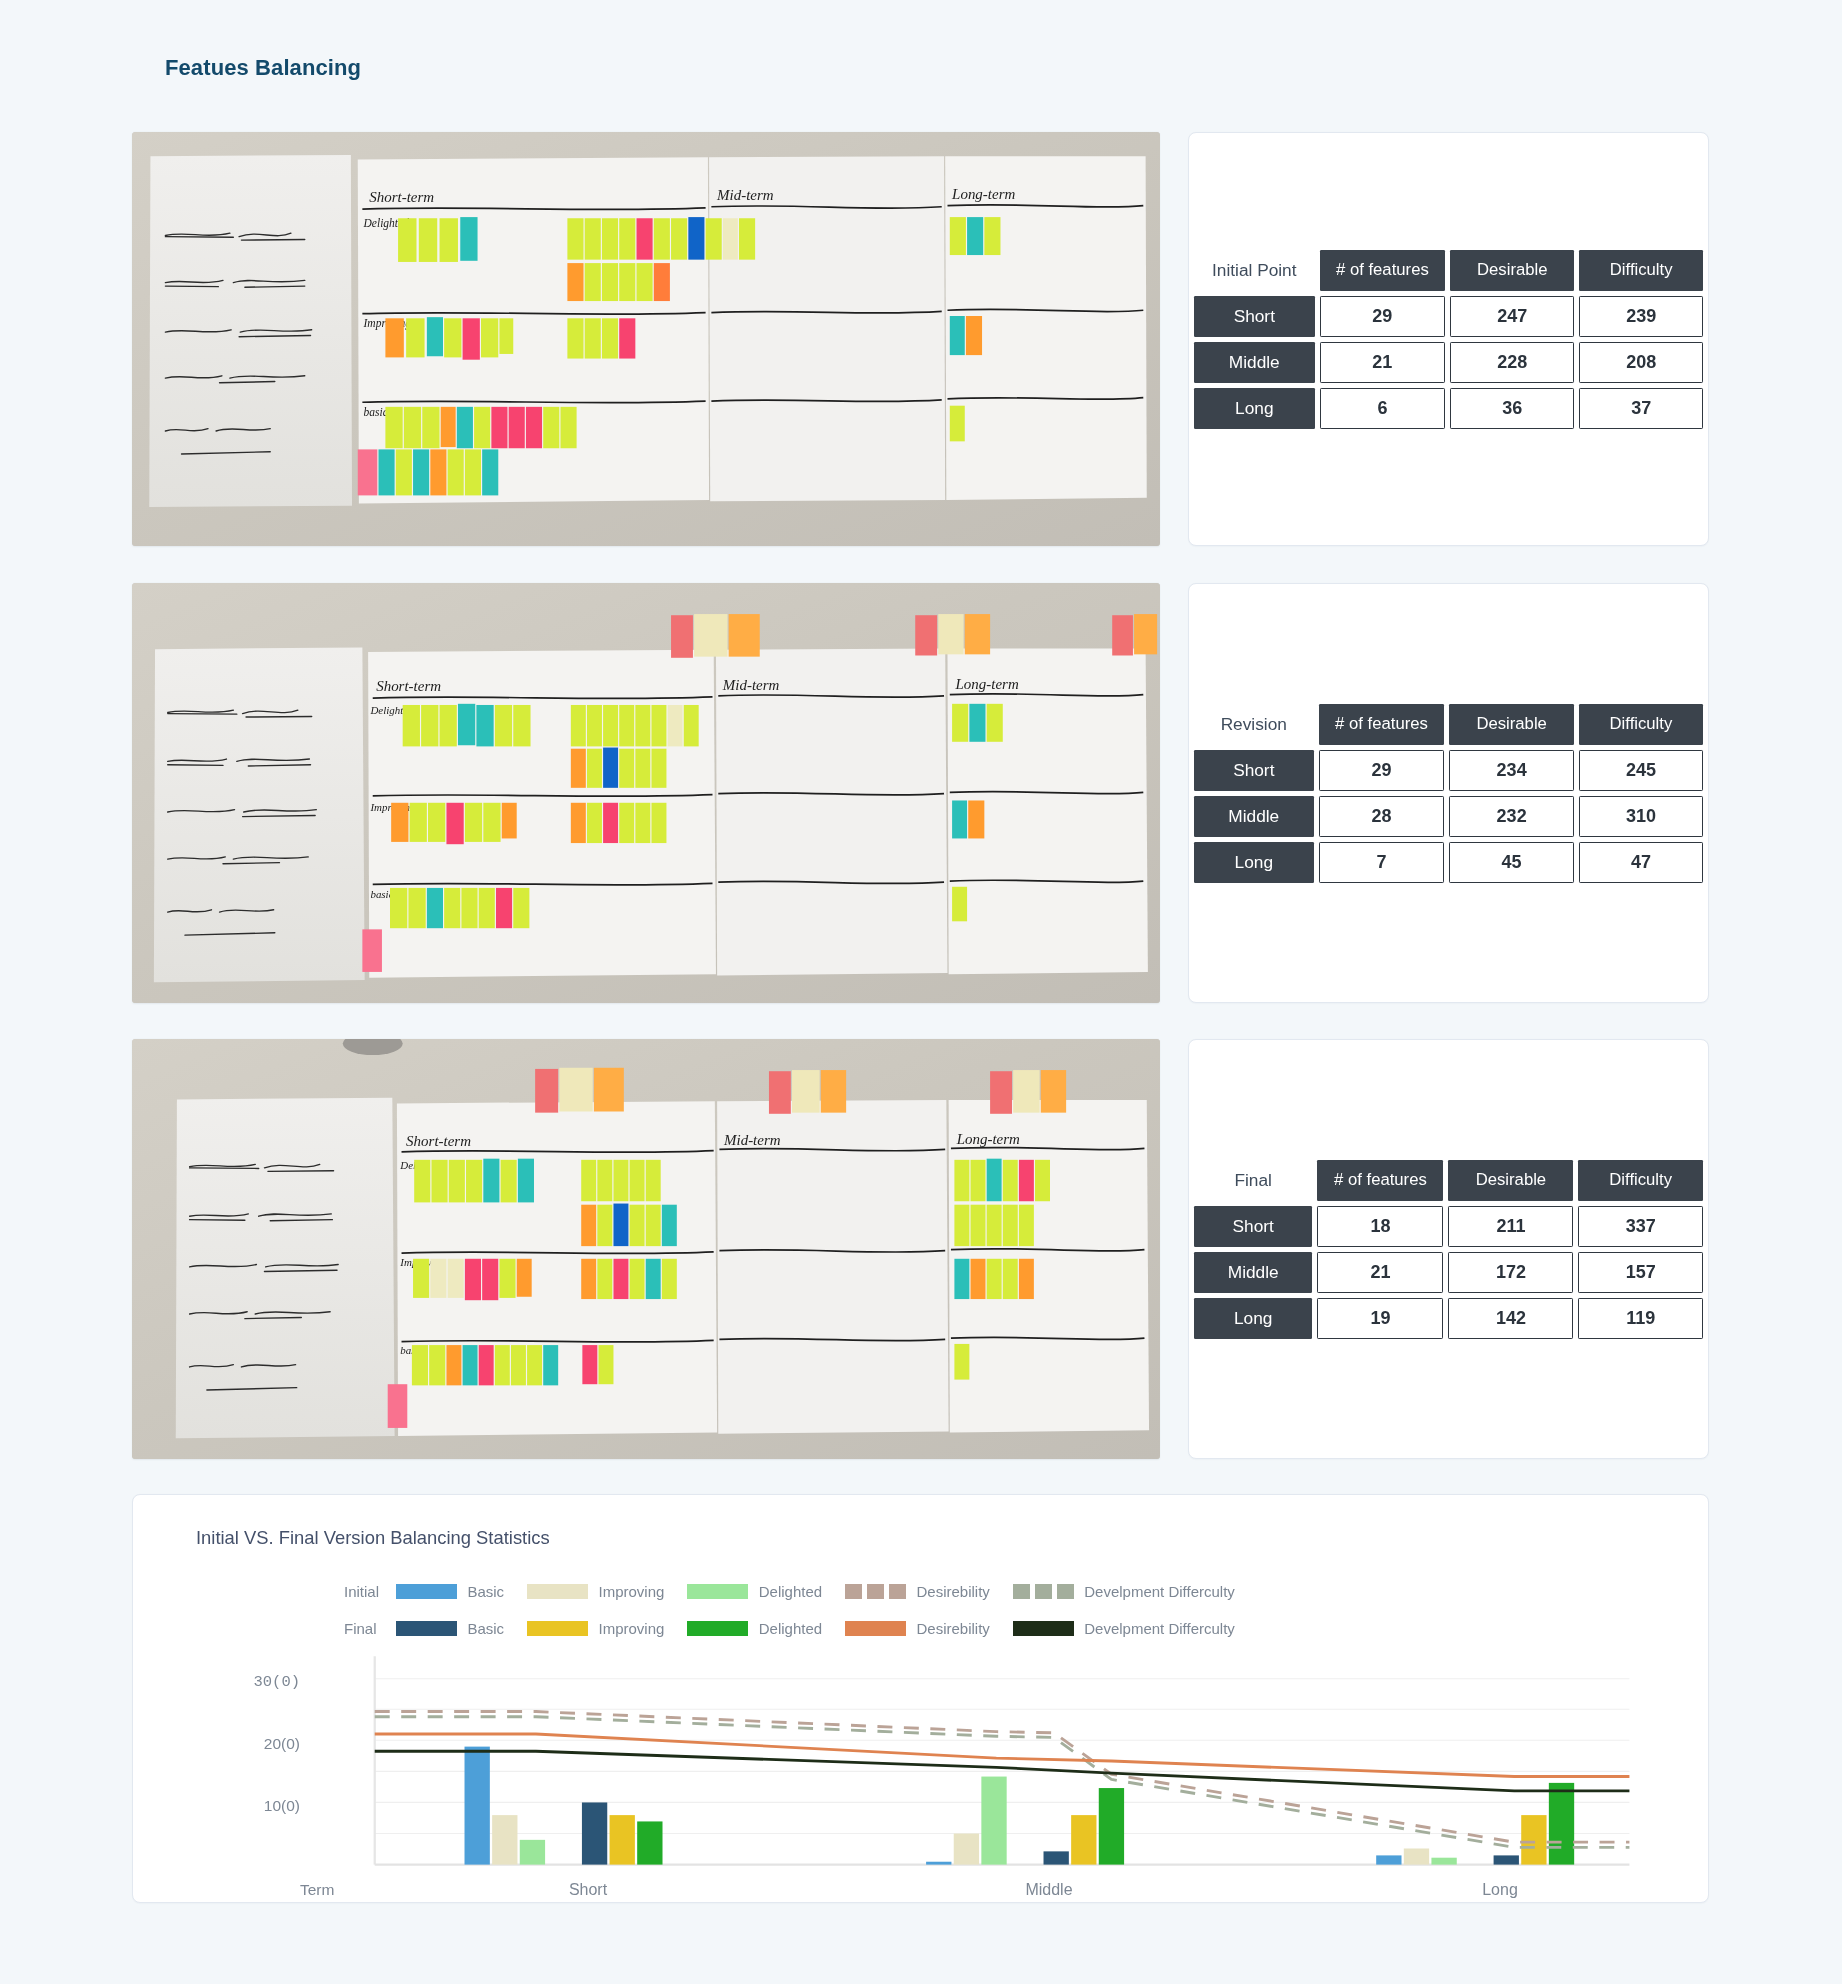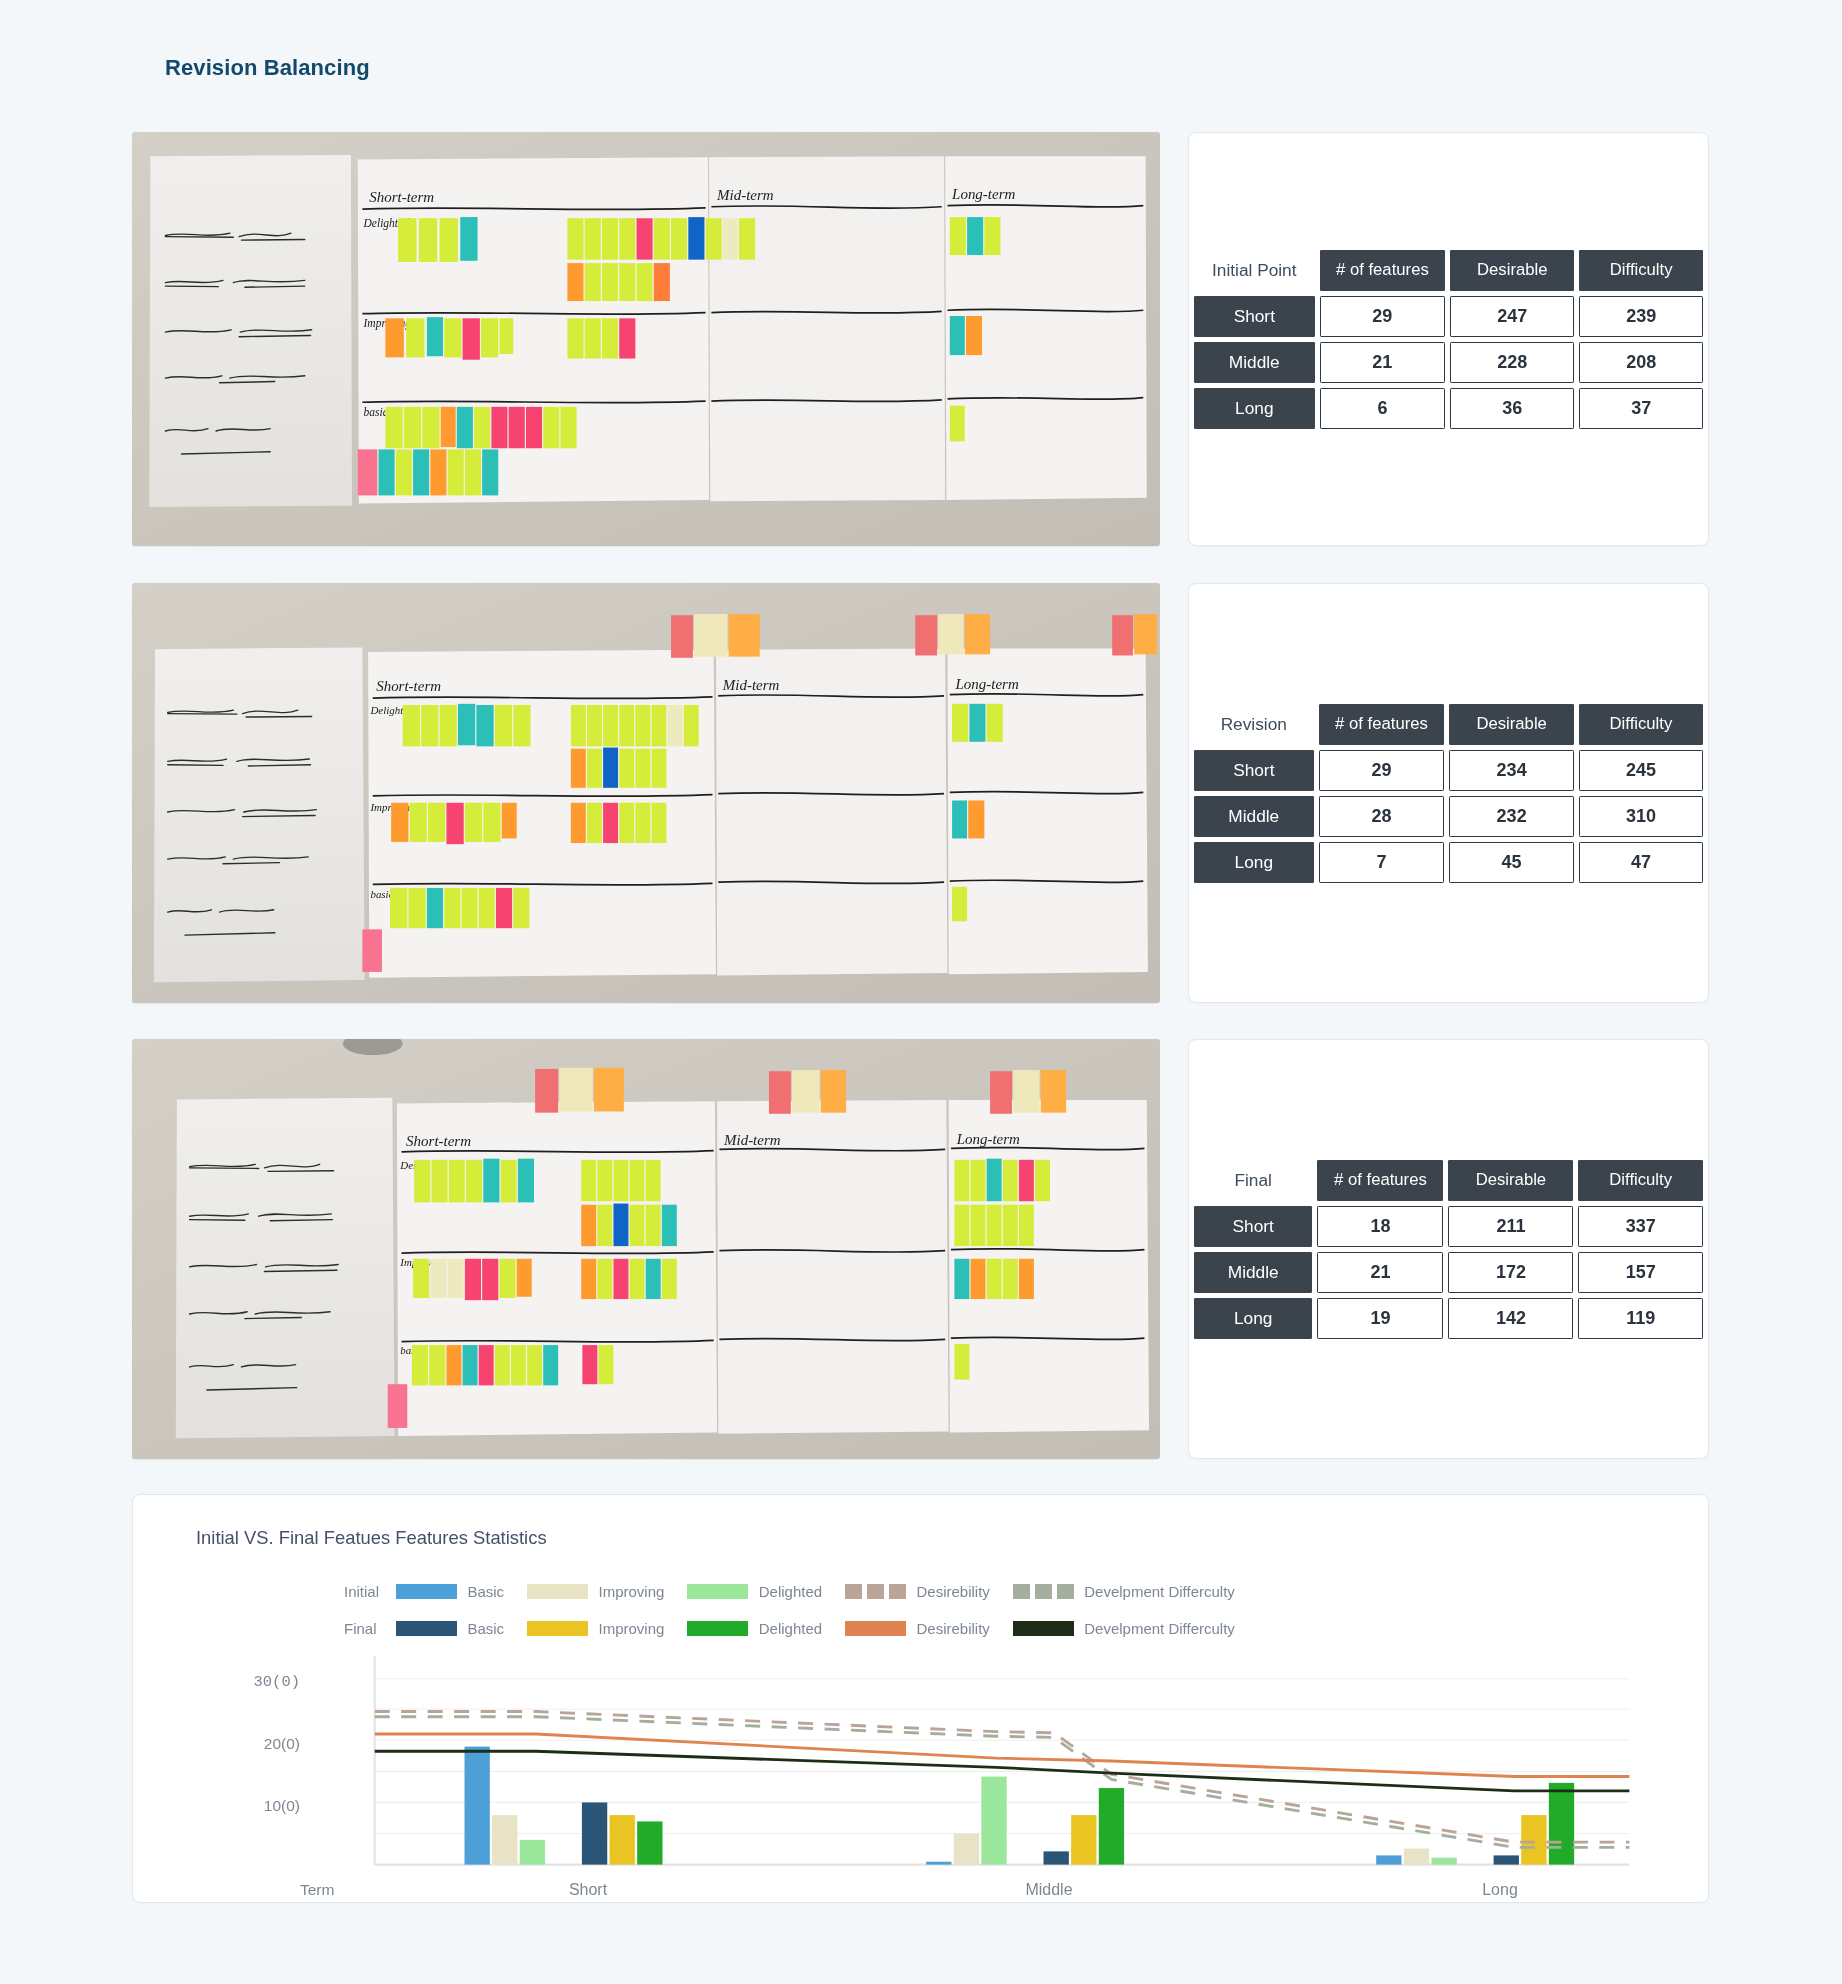--- a/index.html
+++ b/index.html
@@ -80,21 +80,21 @@
   .yaxis-label { position:absolute; font-size:15.5px; color:#7d8794; text-align:right; width:86px; }
   .xaxis-term { position:absolute; left:167px; bottom:4.6px; font-size:15.5px; color:#7d8794; }
   .xcat { position:absolute; bottom:4.6px; font-size:16px; color:#7d8794; transform:translateX(-50%); }
   .plot-svg { position:absolute; left:0; top:0; }
 </style>
 </head>
 <body>
 
 <div class="page">
 
-  <div class="page-title">Revision Balancing</div>
+  <div class="page-title">Featues Balancing</div>
 
   <div class="row row-1">
     <div class="photo-card">
       <svg viewBox="0 0 1785 720" width="1028" height="414" preserveAspectRatio="none">
         <defs>
           <linearGradient id="wallA" x1="0" y1="0" x2="1" y2="1">
             <stop offset="0%" stop-color="#d4d0c7"></stop>
               <stop offset="45%" stop-color="#cbc7be"></stop>
               <stop offset="100%" stop-color="#c2beb6"></stop>
           </linearGradient>
@@ -508,21 +508,21 @@
           <td class="cell">19</td>
           <td class="cell">142</td>
           <td class="cell">119</td>
         </tr>
       </tbody>
         </table>
     </div>
   </div>
 
   <div class="chart-panel">
-    <div class="chart-title">Initial VS. Final Featues Features Statistics</div>
+    <div class="chart-title">Initial VS. Final Version Balancing Statistics</div>
 
     <div class="legend">
       <div class="legend-row">
         <div class="legend-rowlabel">Initial</div>
         <div class="legend-item">
           <span class="swatch" style="background:#4d9fd8"></span>
           <span class="lbl">Basic</span>
         </div>
         <div class="legend-item">
           <span class="swatch" style="background:#e8e3c4"></span>

